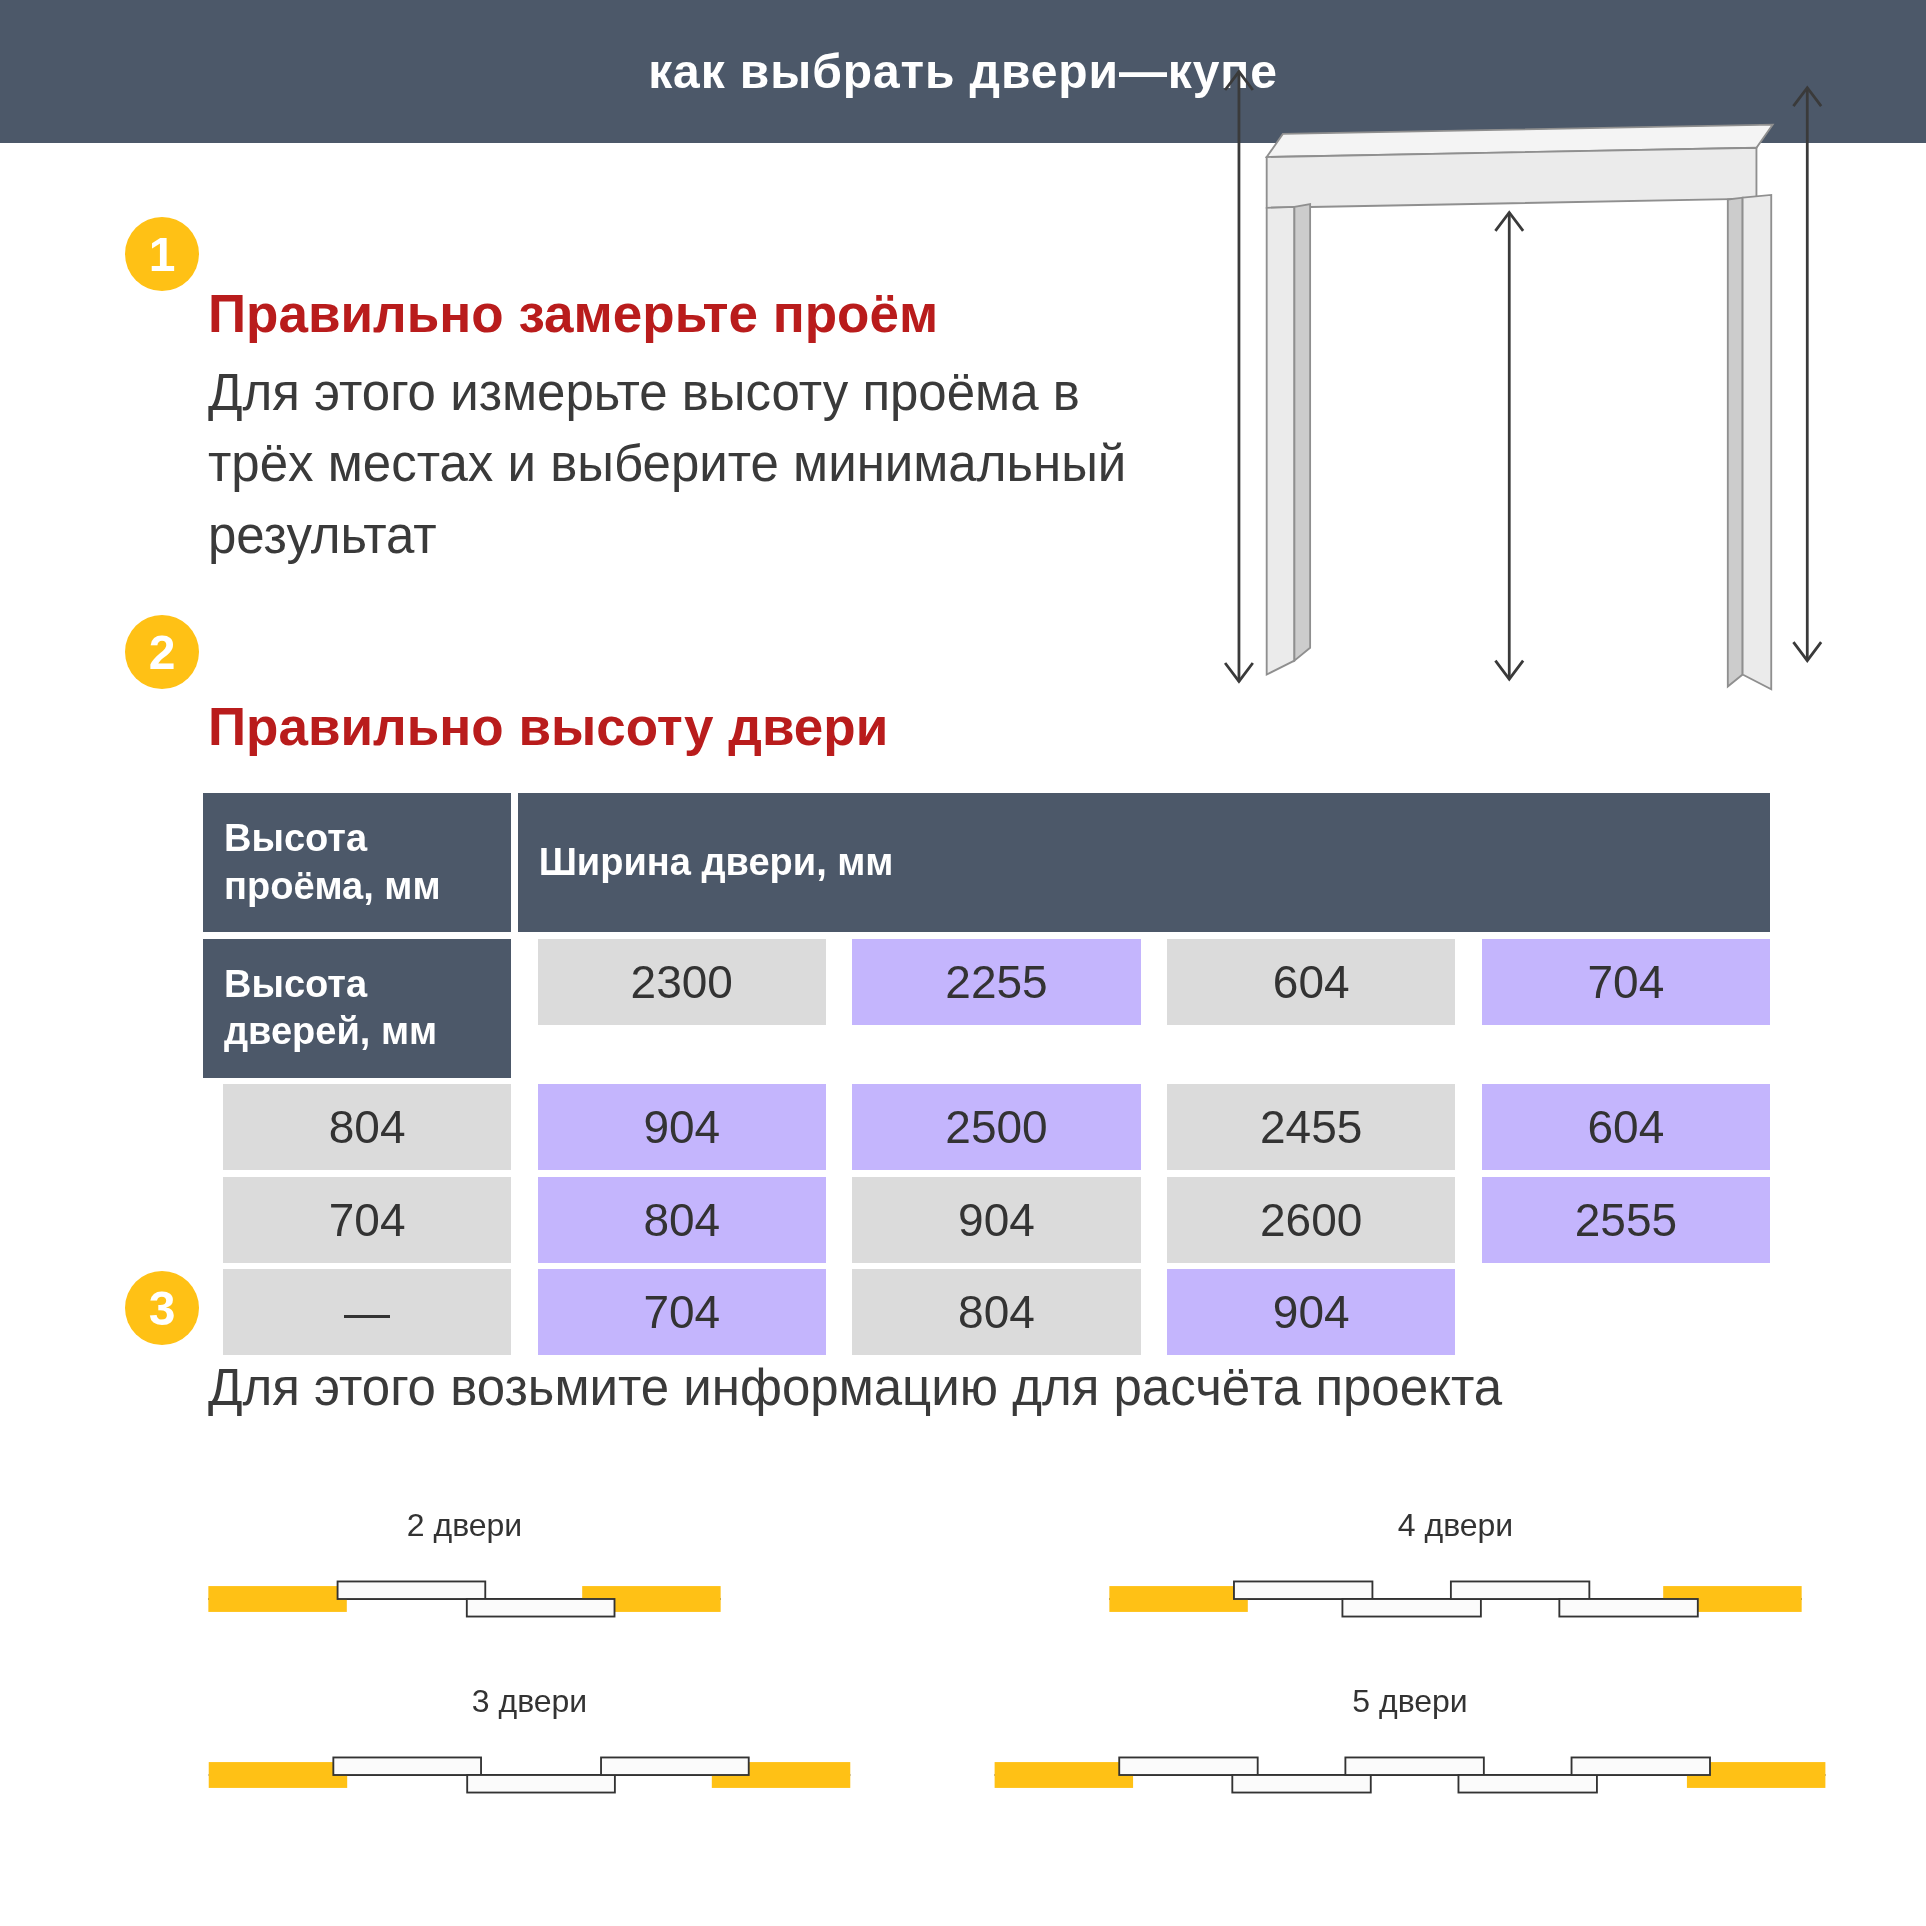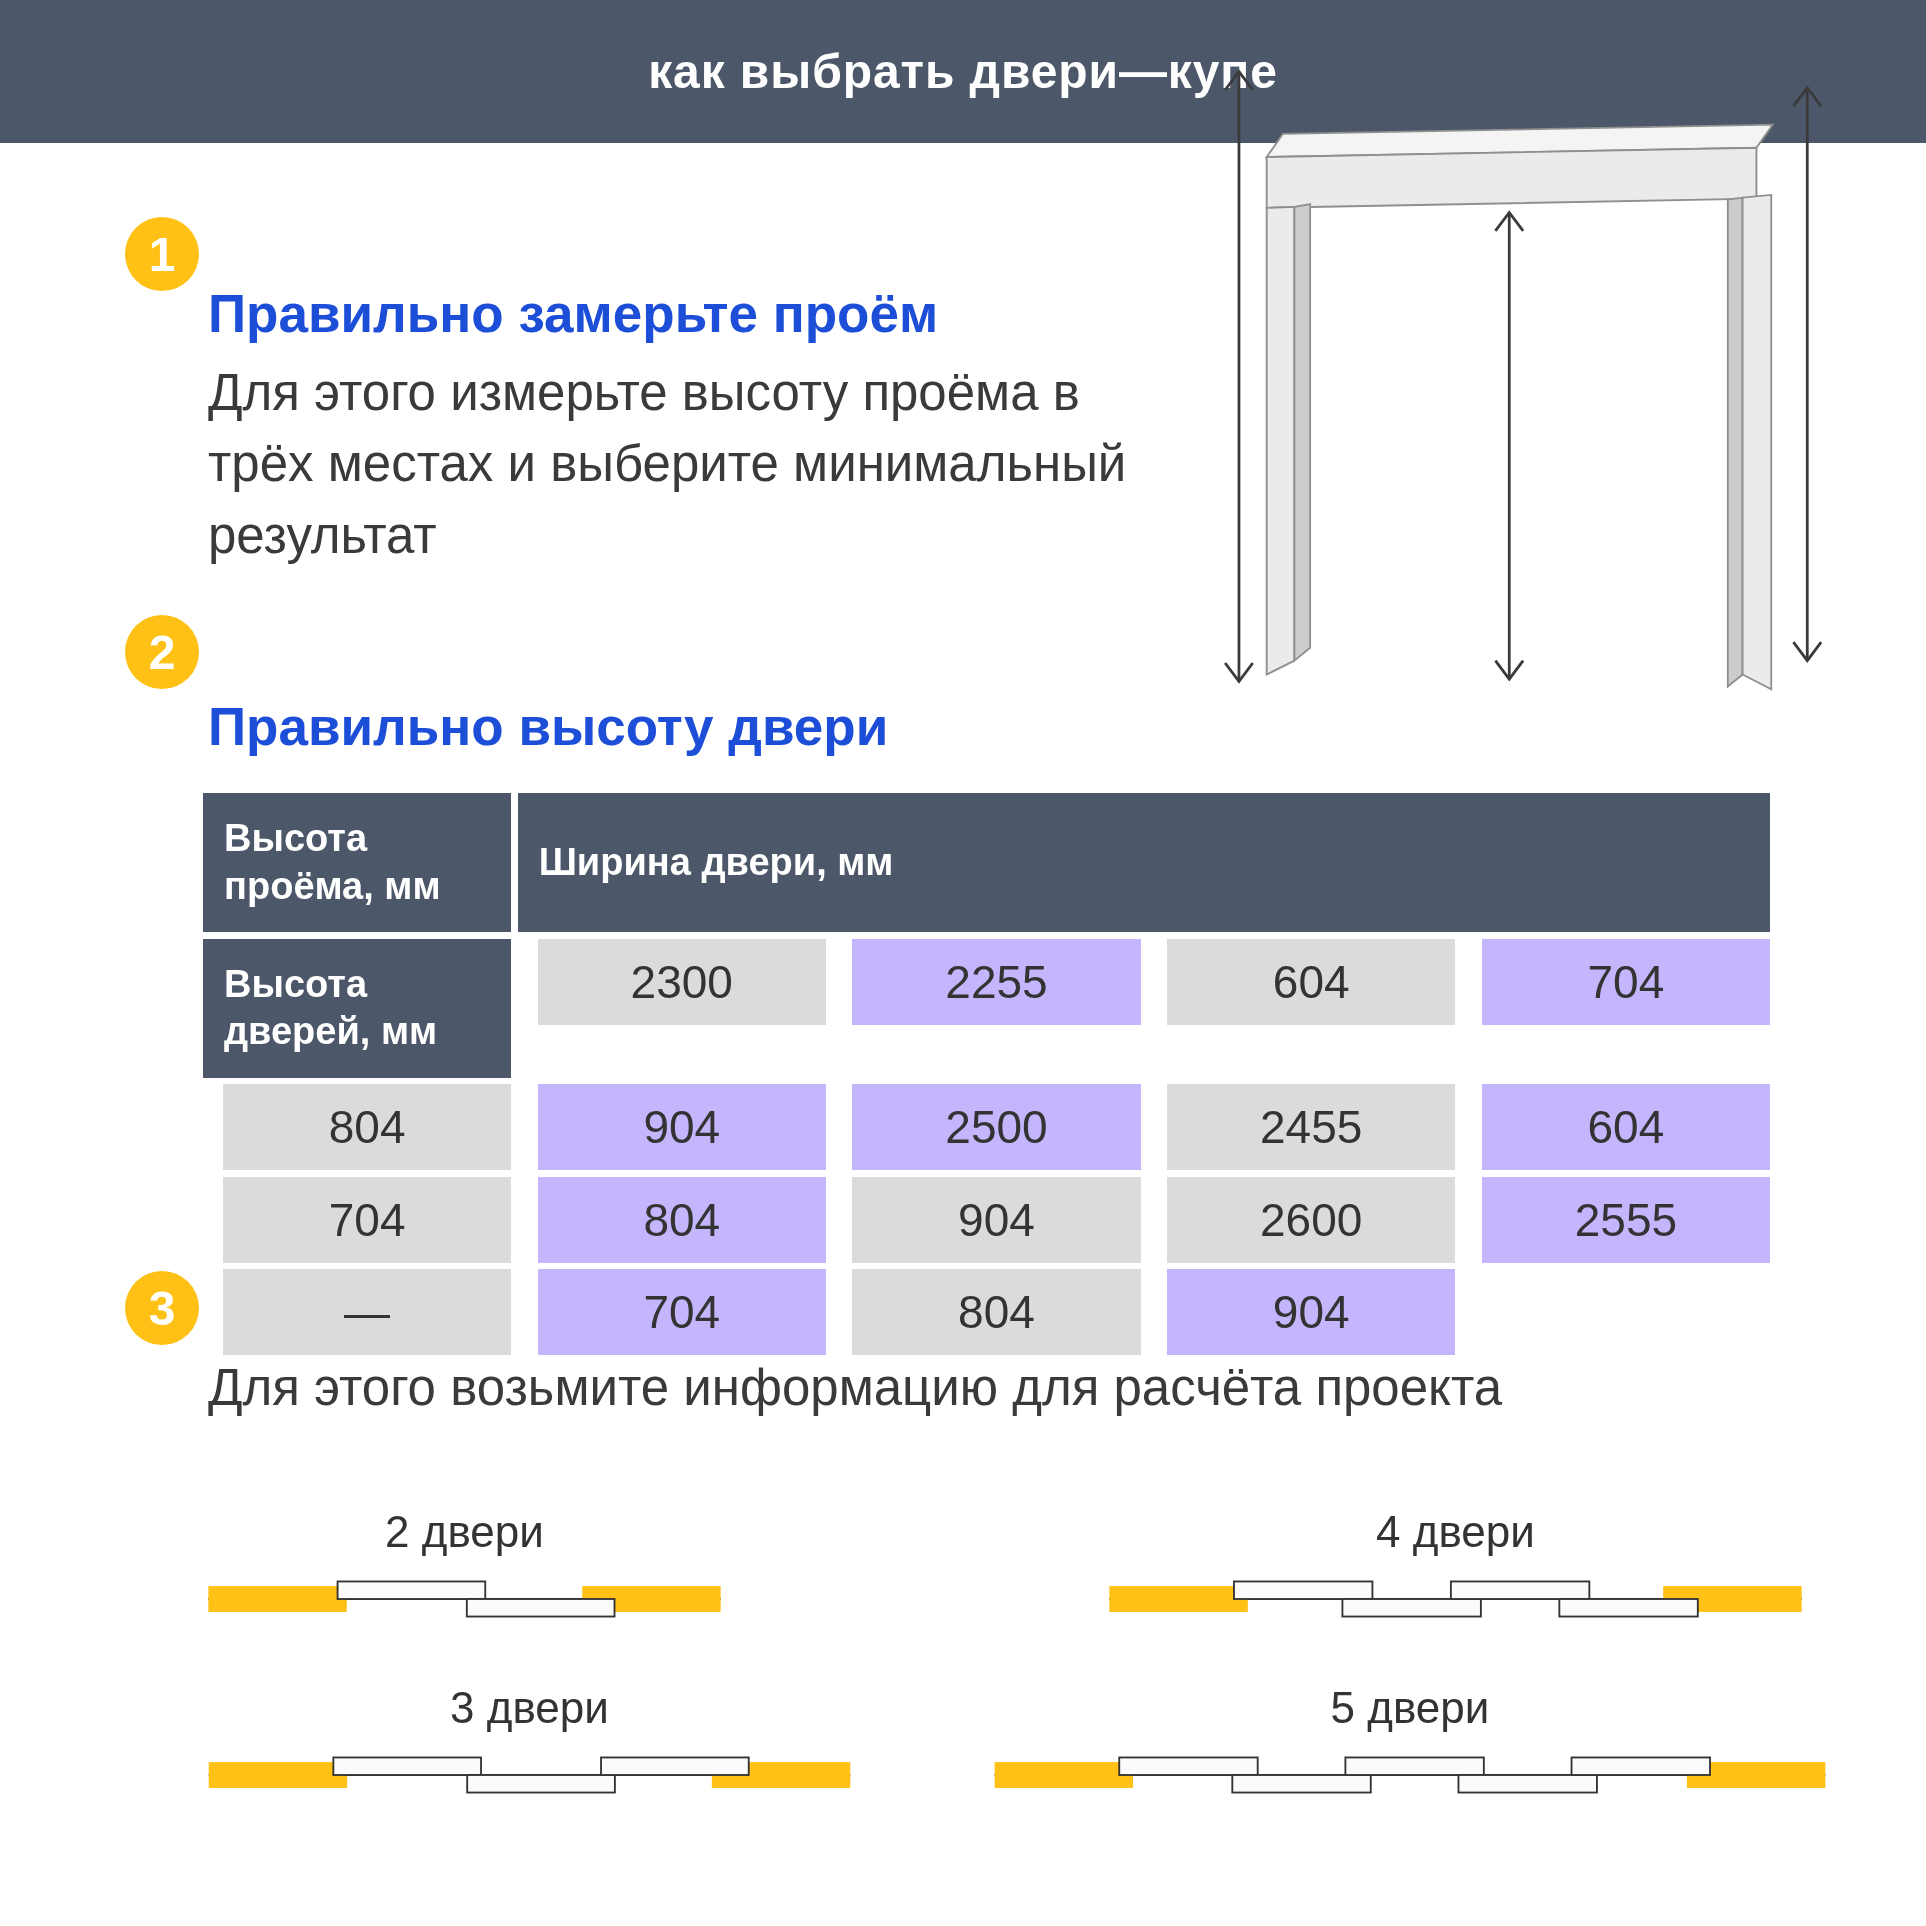--- a/index.html
+++ b/index.html
@@ -27,21 +27,21 @@
   .step-circle {
     width: 74px; height: 74px; border-radius: 50%;
     background: #FFC115; color: #ffffff;
     display: flex; align-items: center; justify-content: center;
     font-size: 48px; font-weight: bold;
   }
   #circle1 { left: 125px; top: 217px; }
   #circle2 { left: 125px; top: 615px; }
   #circle3 { left: 125px; top: 1271px; }
 
-  .h-step { font-size: 53px; font-weight: bold; color: #1d4ed8; }
+  .h-step { font-size: 53px; font-weight: bold; color: #b91c1c; }
   .body-text { font-size: 51px; color: #3a3a3a; line-height: 1.40; }
 
   #step1-text { left: 208px; top: 283px; width: 961px; }
   #step1-text .h-step { margin-bottom: 13px; }
   #heading2 { left: 208px; top: 696px; }
   #step3-text { left: 208px; top: 1352px; width: 1502px; }
   #step3-text .h-step { margin-bottom: 10.2px; }
 
   
   #doorway { left: 1211px; top: 60px; }
@@ -63,21 +63,21 @@
   .th.span4 { grid-column: span 4; }
   .td {
     height: 86px;
     display: flex; align-items: center; justify-content: center;
     font-size: 46px; color: #333333; margin-left: 20px;
   }
   .cell-dark { background: #DBDBDB; }
   .cell-light { background: #c4b5fd; }
 
   
-  .diag-label { font-size: 44px; color: #333333; text-align: center; }
+  .diag-label { font-size: 32px; color: #333333; text-align: center; }
   #label-d2 { left: 208px;  top: 1507px; width: 513px; }
   #label-d4 { left: 1109px; top: 1507px; width: 693px; }
   #label-d3 { left: 208px;  top: 1683px; width: 643px; }
   #label-d5 { left: 994px; top: 1683px; width: 832px; }
   #svg-d2 { left: 208px;  top: 1569px; }
   #svg-d4 { left: 1109px; top: 1569px; }
   #svg-d3 { left: 208px;  top: 1745px; }
   #svg-d5 { left: 994px; top: 1745px; }
 </style>
 </head>

